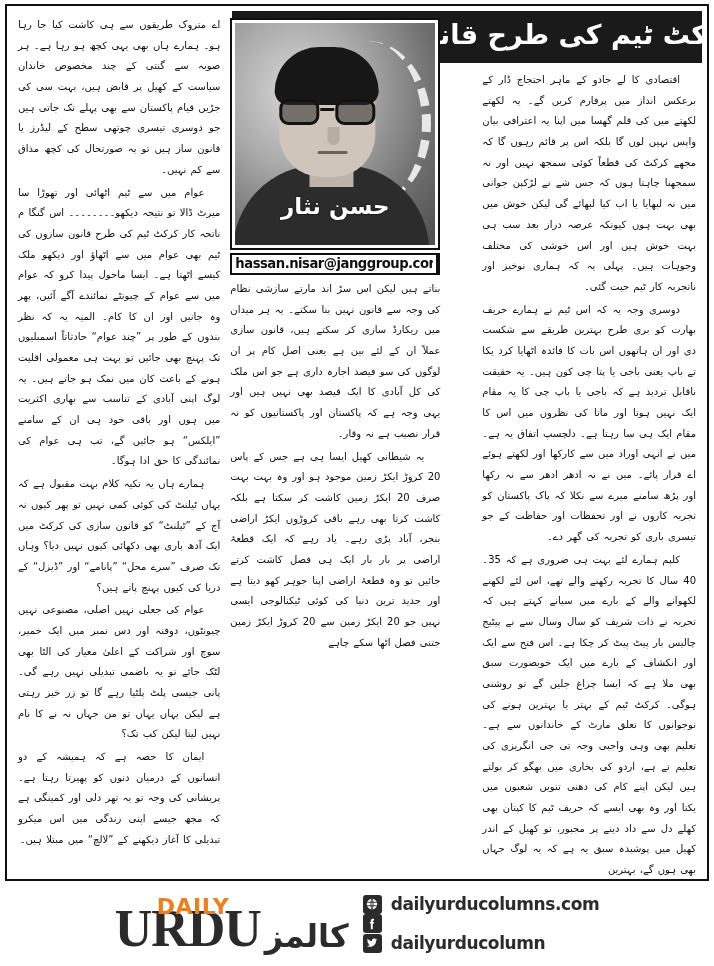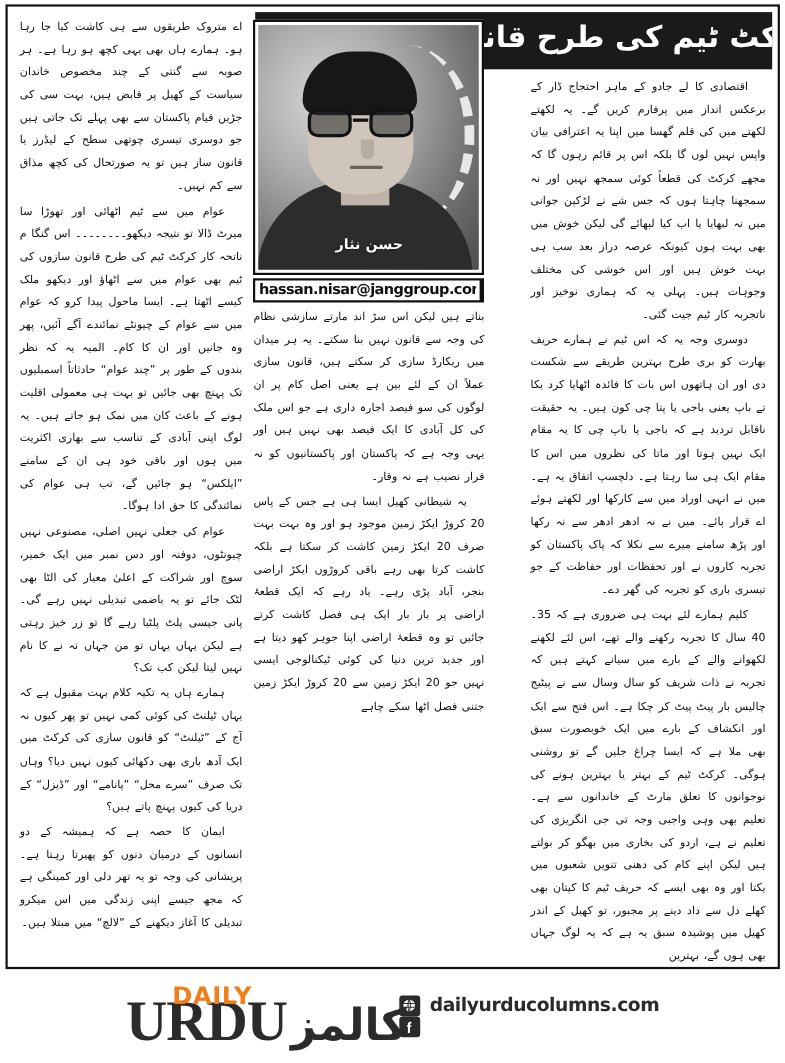--- a/index.html
+++ b/index.html
@@ -219,24 +219,24 @@
     font-size: 38px;
     font-weight: 700;
     color: #ffffff;
     line-height: 1;
     direction: rtl;
     text-shadow: 0 0 2px #000;
   }
   .ph-author {
     position: absolute;
     left: 0; right: 0;
-    bottom: 15px;
+    bottom: 27px;
     text-align: center;
     font-family: "DejaVu Sans", sans-serif;
-    font-size: 13px;
+    font-size: 23px;
     font-weight: 700;
     color: #ffffff;
     line-height: 1;
     direction: rtl;
     text-shadow: 0 0 2px #000;
   }
   .email-bar {
     width: 210px;
     margin-top: 3px;
     background: #ffffff;
@@ -292,21 +292,21 @@
     font-size: 22px;
     font-weight: 700;
     color: #ef7f1a;
     letter-spacing: 0.5px;
     line-height: 1;
   }
   .brand-kalmz {
     position: absolute;
     left: 150px; bottom: 4px;
     font-family: "DejaVu Sans", sans-serif;
-    font-size: 40px;
+    font-size: 32px;
     font-weight: 700;
     color: #2b2b2b;
     direction: rtl;
     line-height: 1;
   }
   .socials {
     display: flex;
     flex-direction: column;
     gap: 0;
   }
@@ -379,22 +379,22 @@
           </div>
         </div>
 
         <p class="urdu-par">بناتے ہیں لیکن اس سڑ اند مارتے سازشی نظام کی وجہ سے قانون نہیں بنا سکتے۔ یہ ہر میدان میں ریکارڈ سازی کر سکتے ہیں، قانون سازی عملاً ان کے لئے بین ہے یعنی اصل کام پر ان لوگوں کی سو فیصد اجارہ داری ہے جو اس ملک کی کل آبادی کا ایک فیصد بھی نہیں ہیں اور یہی وجہ ہے کہ پاکستان اور پاکستانیوں کو نہ قرار نصیب ہے نہ وقار۔</p>
         <p class="urdu-par para-indent">یہ شیطانی کھیل ایسا ہی ہے جس کے پاس 20 کروڑ ایکڑ زمین موجود ہو اور وہ بہت بہت صرف 20 ایکڑ زمین کاشت کر سکتا ہے بلکہ کاشت کرتا بھی رہے باقی کروڑوں ایکڑ اراضی بنجر، آباد پڑی رہے۔ یاد رہے کہ ایک قطعۂ اراضی پر بار بار ایک ہی فصل کاشت کرتے جائیں تو وہ قطعۂ اراضی اپنا جوہر کھو دیتا ہے اور جدید ترین دنیا کی کوئی ٹیکنالوجی ایسی نہیں جو 20 ایکڑ زمین سے 20 کروڑ ایکڑ زمین جتنی فصل اٹھا سکے چاہے</p>
       </div>
 
       <div class="col col-left">
         <p class="urdu-par">اے متروک طریقوں سے ہی کاشت کیا جا رہا ہو۔ ہمارے ہاں بھی یہی کچھ ہو رہا ہے۔ ہر صوبہ سے گنتی کے چند مخصوص خاندان سیاست کے کھیل پر قابض ہیں، بہت سی کی جڑیں قیام پاکستان سے بھی پہلے تک جاتی ہیں جو دوسری تیسری چوتھی سطح کے لیڈرز یا قانون ساز ہیں تو یہ صورتحال کی کچھ مذاق سے کم نہیں۔</p>
         <p class="urdu-par para-indent">عوام میں سے ٹیم اٹھائی اور تھوڑا سا میرٹ ڈالا تو نتیجہ دیکھو۔۔۔۔۔۔۔۔ اس گنگا م ناتحہ کار کرکٹ ٹیم کی طرح قانون سازوں کی ٹیم بھی عوام میں سے اٹھاؤ اور دیکھو ملک کیسے اٹھتا ہے۔ ایسا ماحول پیدا کرو کہ عوام میں سے عوام کے چیونٹے نمائندے آگے آئیں، پھر وہ جانیں اور ان کا کام۔ المیہ یہ کہ نظر بندوں کے طور پر ”چند عوام“ حادثاتاً اسمبلیوں تک پہنچ بھی جائیں تو بہت ہی معمولی اقلیت ہونے کے باعث کان میں نمک ہو جاتے ہیں۔ یہ لوگ اپنی آبادی کے تناسب سے بھاری اکثریت میں ہوں اور باقی خود ہی ان کے سامنے ”ایلکس“ ہو جائیں گے، تب ہی عوام کی نمائندگی کا حق ادا ہوگا۔</p>
+        <p class="urdu-par para-indent">ہمارے ہاں یہ تکیہ کلام بہت مقبول ہے کہ یہاں ٹیلنٹ کی کوئی کمی نہیں تو پھر کیوں نہ آج کے ”ٹیلنٹ“ کو قانون سازی کی کرکٹ میں ایک آدھ باری بھی دکھائی کیوں نہیں دیا؟ وہاں تک صرف ”سرے محل“ ”پانامے“ اور ”ڈیزل“ کے دریا کی کیوں پہنچ پاتے ہیں؟</p>
         <p class="urdu-par para-indent">عوام کی جعلی نہیں اصلی، مصنوعی نہیں چیونٹوں، دوفنہ اور دس نمبر میں ایک خمیر، سوچ اور شراکت کے اعلیٰ معیار کی الٹا بھی لٹک جائے تو یہ باضمی تبدیلی نہیں رہے گی۔ پانی جیسی پلٹ پلٹیا رہے گا تو زر خیز رہتی ہے لیکن یہاں یہاں تو من جہاں نہ نے کا نام نہیں لیتا لیکن کب تک؟</p>
-        <p class="urdu-par para-indent">ہمارے ہاں یہ تکیہ کلام بہت مقبول ہے کہ یہاں ٹیلنٹ کی کوئی کمی نہیں تو پھر کیوں نہ آج کے ”ٹیلنٹ“ کو قانون سازی کی کرکٹ میں ایک آدھ باری بھی دکھائی کیوں نہیں دیا؟ وہاں تک صرف ”سرے محل“ ”پانامے“ اور ”ڈیزل“ کے دریا کی کیوں پہنچ پاتے ہیں؟</p>
         <p class="urdu-par para-indent">ایمان کا حصہ ہے کہ ہمیشہ کے دو انسانوں کے درمیان دنوں کو پھیرتا رہتا ہے۔ پریشانی کی وجہ تو یہ تھر دلی اور کمینگی ہے کہ مجھ جیسے اپنی زندگی میں اس میکرو تبدیلی کا آغاز دیکھنے کے ”لالچ“ میں مبتلا ہیں۔</p>
       </div>
 
     </div>
   </div>
 
   <div class="footer">
 
     <div class="socials">
 
@@ -409,20 +409,28 @@
       </div>
 
       <div class="social-row">
         <span class="social-icon">
           <svg width="14" height="14" viewBox="0 0 24 24">
             <path fill="#ffffff" d="M15.5 8.5h-2.2V7c0-.7.3-1 1-1h1.2V3.2h-2C11 3.2 10 4.7 10 6.8v1.7H8.4V11H10v9.8h3.3V11h2l.2-2.5z"></path>
           </svg>
         </span>
       </div>
 
+      <div class="social-row">
+        <span class="social-icon">
+          <svg width="14" height="14" viewBox="0 0 24 24">
+            <path fill="#ffffff" d="M21 5.9c-.7.3-1.4.5-2.1.6.8-.5 1.3-1.2 1.6-2-.7.4-1.5.7-2.3.9a3.6 3.6 0 0 0-6.2 3.3A10.3 10.3 0 0 1 4.5 4.8a3.6 3.6 0 0 0 1.1 4.8c-.6 0-1.2-.2-1.7-.4 0 1.8 1.2 3.3 2.9 3.6-.5.2-1.1.2-1.7.1a3.6 3.6 0 0 0 3.4 2.5A7.3 7.3 0 0 1 3 17a10.3 10.3 0 0 0 5.6 1.6c6.7 0 10.4-5.6 10.4-10.4v-.5c.7-.5 1.3-1.2 1.8-1.9z"></path>
+          </svg>
+        </span>
+        <span class="social-handle">dailyurducolumn</span>
+      </div>
 
     </div>
 
     <div class="brand">
       <span class="brand-urdu">URDU</span>
       <span class="brand-daily">DAILY</span>
       <span class="brand-kalmz">کالمز</span>
     </div>
 
   </div>

